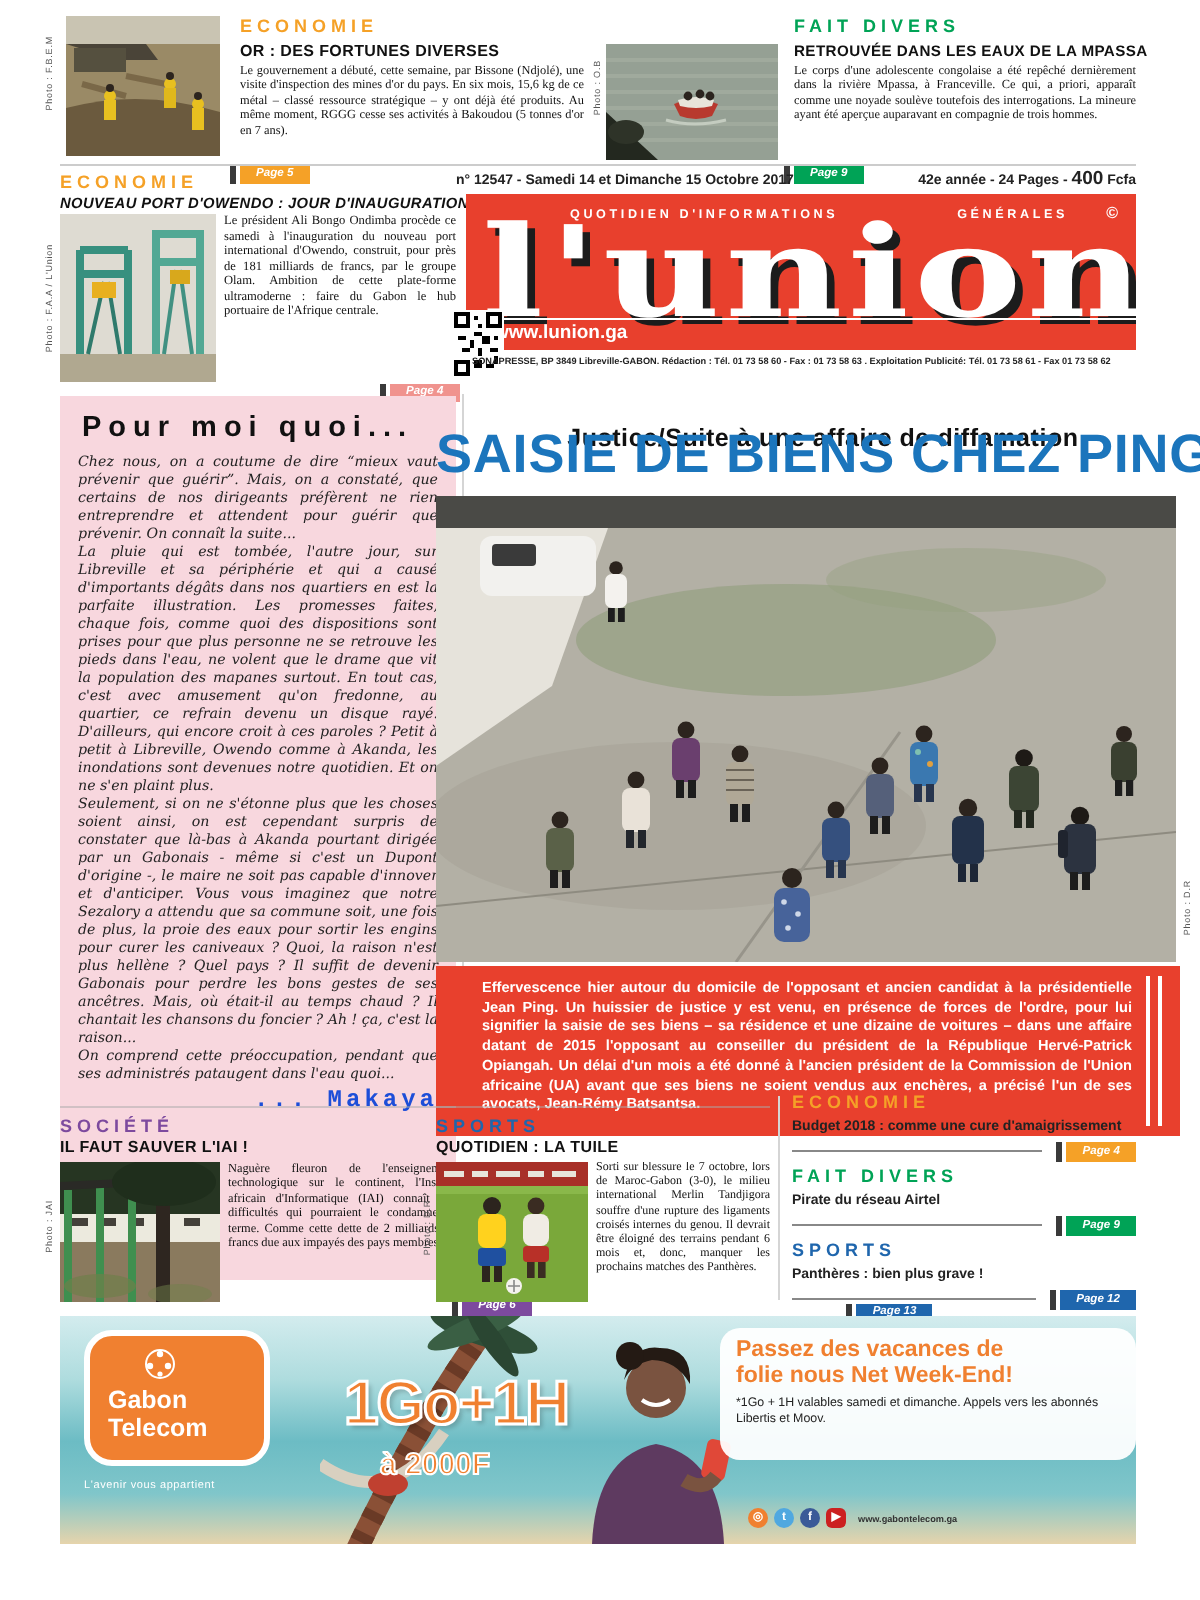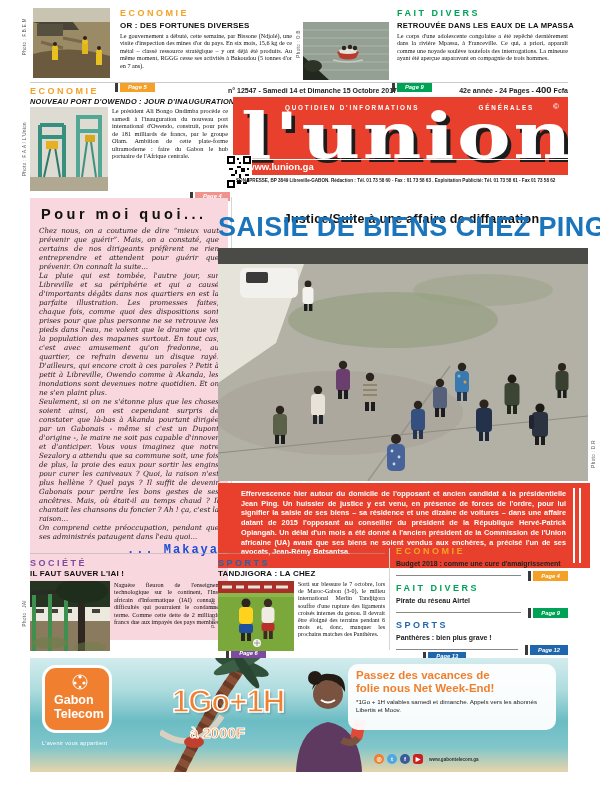--- a/index.html
+++ b/index.html
@@ -39,27 +39,27 @@
   .mainhead{font-size:27px;font-weight:bold;color:#1b75bc;text-align:center;letter-spacing:.4px;white-space:nowrap;}
   .caption{background:#e8402d;color:#fff;font-weight:bold;font-size:7.3px;line-height:1.33;text-align:justify;padding:6px 24px 6px 7px;box-sizing:border-box;}
   .caption::before{content:"";position:absolute;right:9px;top:5px;bottom:5px;width:2px;background:#fff;}
   .caption::after{content:"";position:absolute;right:15px;top:5px;bottom:5px;width:2px;background:#fff;}
   
   .tz-text{font-size:7px;font-weight:bold;color:#222;margin-top:4px;white-space:nowrap;}
   .tz-foot{display:flex;align-items:center;margin-top:4px;}
   .tz-foot .line{flex:1;height:1px;background:#888;margin-right:12px;}
   
   .ad{background:linear-gradient(180deg,#d3ecee 0%,#aedcde 28%,#6cbcc4 55%,#80c6ca 78%,#e6d4ac 100%);overflow:hidden;}
-  .ad-logo{position:absolute;left:12px;top:7px;width:70px;height:68px;background:#f08030;border:3px solid #fff;border-radius:14px;box-sizing:border-box;}
+  .ad-logo{position:absolute;left:12px;top:7px;width:93px;height:68px;background:#f08030;border:3px solid #fff;border-radius:14px;box-sizing:border-box;}
   .ad-logo .brand{position:absolute;left:9px;top:26px;color:#fff;font-weight:bold;font-size:12.5px;line-height:1.08;}
   .ad-logo .dots{position:absolute;left:26px;top:5px;width:18px;height:18px;}
   .ad-tag{position:absolute;left:12px;top:82px;color:#fff;font-size:5.5px;letter-spacing:.3px;}
   .ad-offer{position:absolute;left:142px;top:26px;color:#f08030;font-weight:bold;font-size:31px;letter-spacing:-1px;-webkit-text-stroke:1.5px #fff;text-shadow:2px 2px 2px rgba(0,0,0,.18);}
   .ad-price{position:absolute;left:160px;top:66px;color:#f08030;font-weight:bold;font-size:15px;-webkit-text-stroke:1px #fff;}
-  .ad-panel{position:absolute;left:318px;top:6px;width:208px;height:66px;background:rgba(255,255,255,.94);border-radius:10px;padding:5px 8px;box-sizing:border-box;}
+  .ad-panel{position:absolute;left:330px;top:6px;width:208px;height:66px;background:rgba(255,255,255,.94);border-radius:10px;padding:5px 8px;box-sizing:border-box;}
   .ad-h{color:#f08030;font-weight:bold;font-size:11.5px;line-height:1.12;white-space:nowrap;}
   .ad-terms{font-size:6.2px;color:#222;line-height:1.3;margin-top:3px;}
   .ad-social{position:absolute;left:344px;top:96px;display:flex;align-items:center;gap:3px;}
   .sic{width:10px;height:10px;border-radius:50%;color:#fff;font-size:6px;font-weight:bold;text-align:center;line-height:10px;}
   .ad-url{font-size:4.6px;color:#333;font-weight:bold;margin-left:3px;}
 </style>
 </head>
 <body>
 
 <div class="page">
@@ -314,21 +314,21 @@
         <ellipse cx="20" cy="62" rx="18" ry="6" fill="#6f7f4a" opacity=".7"></ellipse>
         <ellipse cx="60" cy="66" rx="16" ry="5" fill="#6f7f4a" opacity=".5"></ellipse>
       </svg>
   </div>
   <div class="abs body-s" style="left:114px;top:581px;width:114px;height:60px;">Naguère fleuron de l'enseignement technologique sur le continent, l'Institut africain d'Informatique (IAI) connaît des difficultés qui pourraient le condamner à terme. Comme cette dette de 2 milliards de francs due aux impayés des pays membres.</div>
   <span class="pbtn bg-pu abs" style="left:192px;top:641px;">Page 6</span>
 
   
   <div class="abs hr" style="left:218px;top:553px;width:167px;opacity:.5;"></div>
   <div class="abs sec c-b" style="left:218px;top:558px;">SPORTS</div>
-  <div class="abs bh" style="left:218px;top:569px;">TANDJIGORA : LA CHEZ</div>
+  <div class="abs bh" style="left:218px;top:569px;">QUOTIDIEN : LA TUILE</div>
   <div class="abs vcred" style="left:211px;top:600px;">Photo : D.R</div>
   <div class="abs" style="left:218px;top:581px;width:76px;height:70px;">
     <svg width="76" height="70" viewBox="0 0 76 70">
         <rect width="76" height="70" fill="#7aa83a"></rect>
         <rect width="76" height="12" fill="#a83028"></rect>
         <path d="M4,6 h10 M18,6 h8 M30,6 h12 M46,6 h8 M58,6 h12" stroke="#e8e4da" stroke-width="3"></path>
         <rect y="12" width="76" height="4" fill="#8ab84a"></rect>
         <g transform="translate(28,58)">
           <circle cx="0" cy="-36" r="4.5" fill="#2c241e"></circle>
           <rect x="-7" y="-32" width="14" height="17" rx="4" fill="#ffd21e"></rect>

